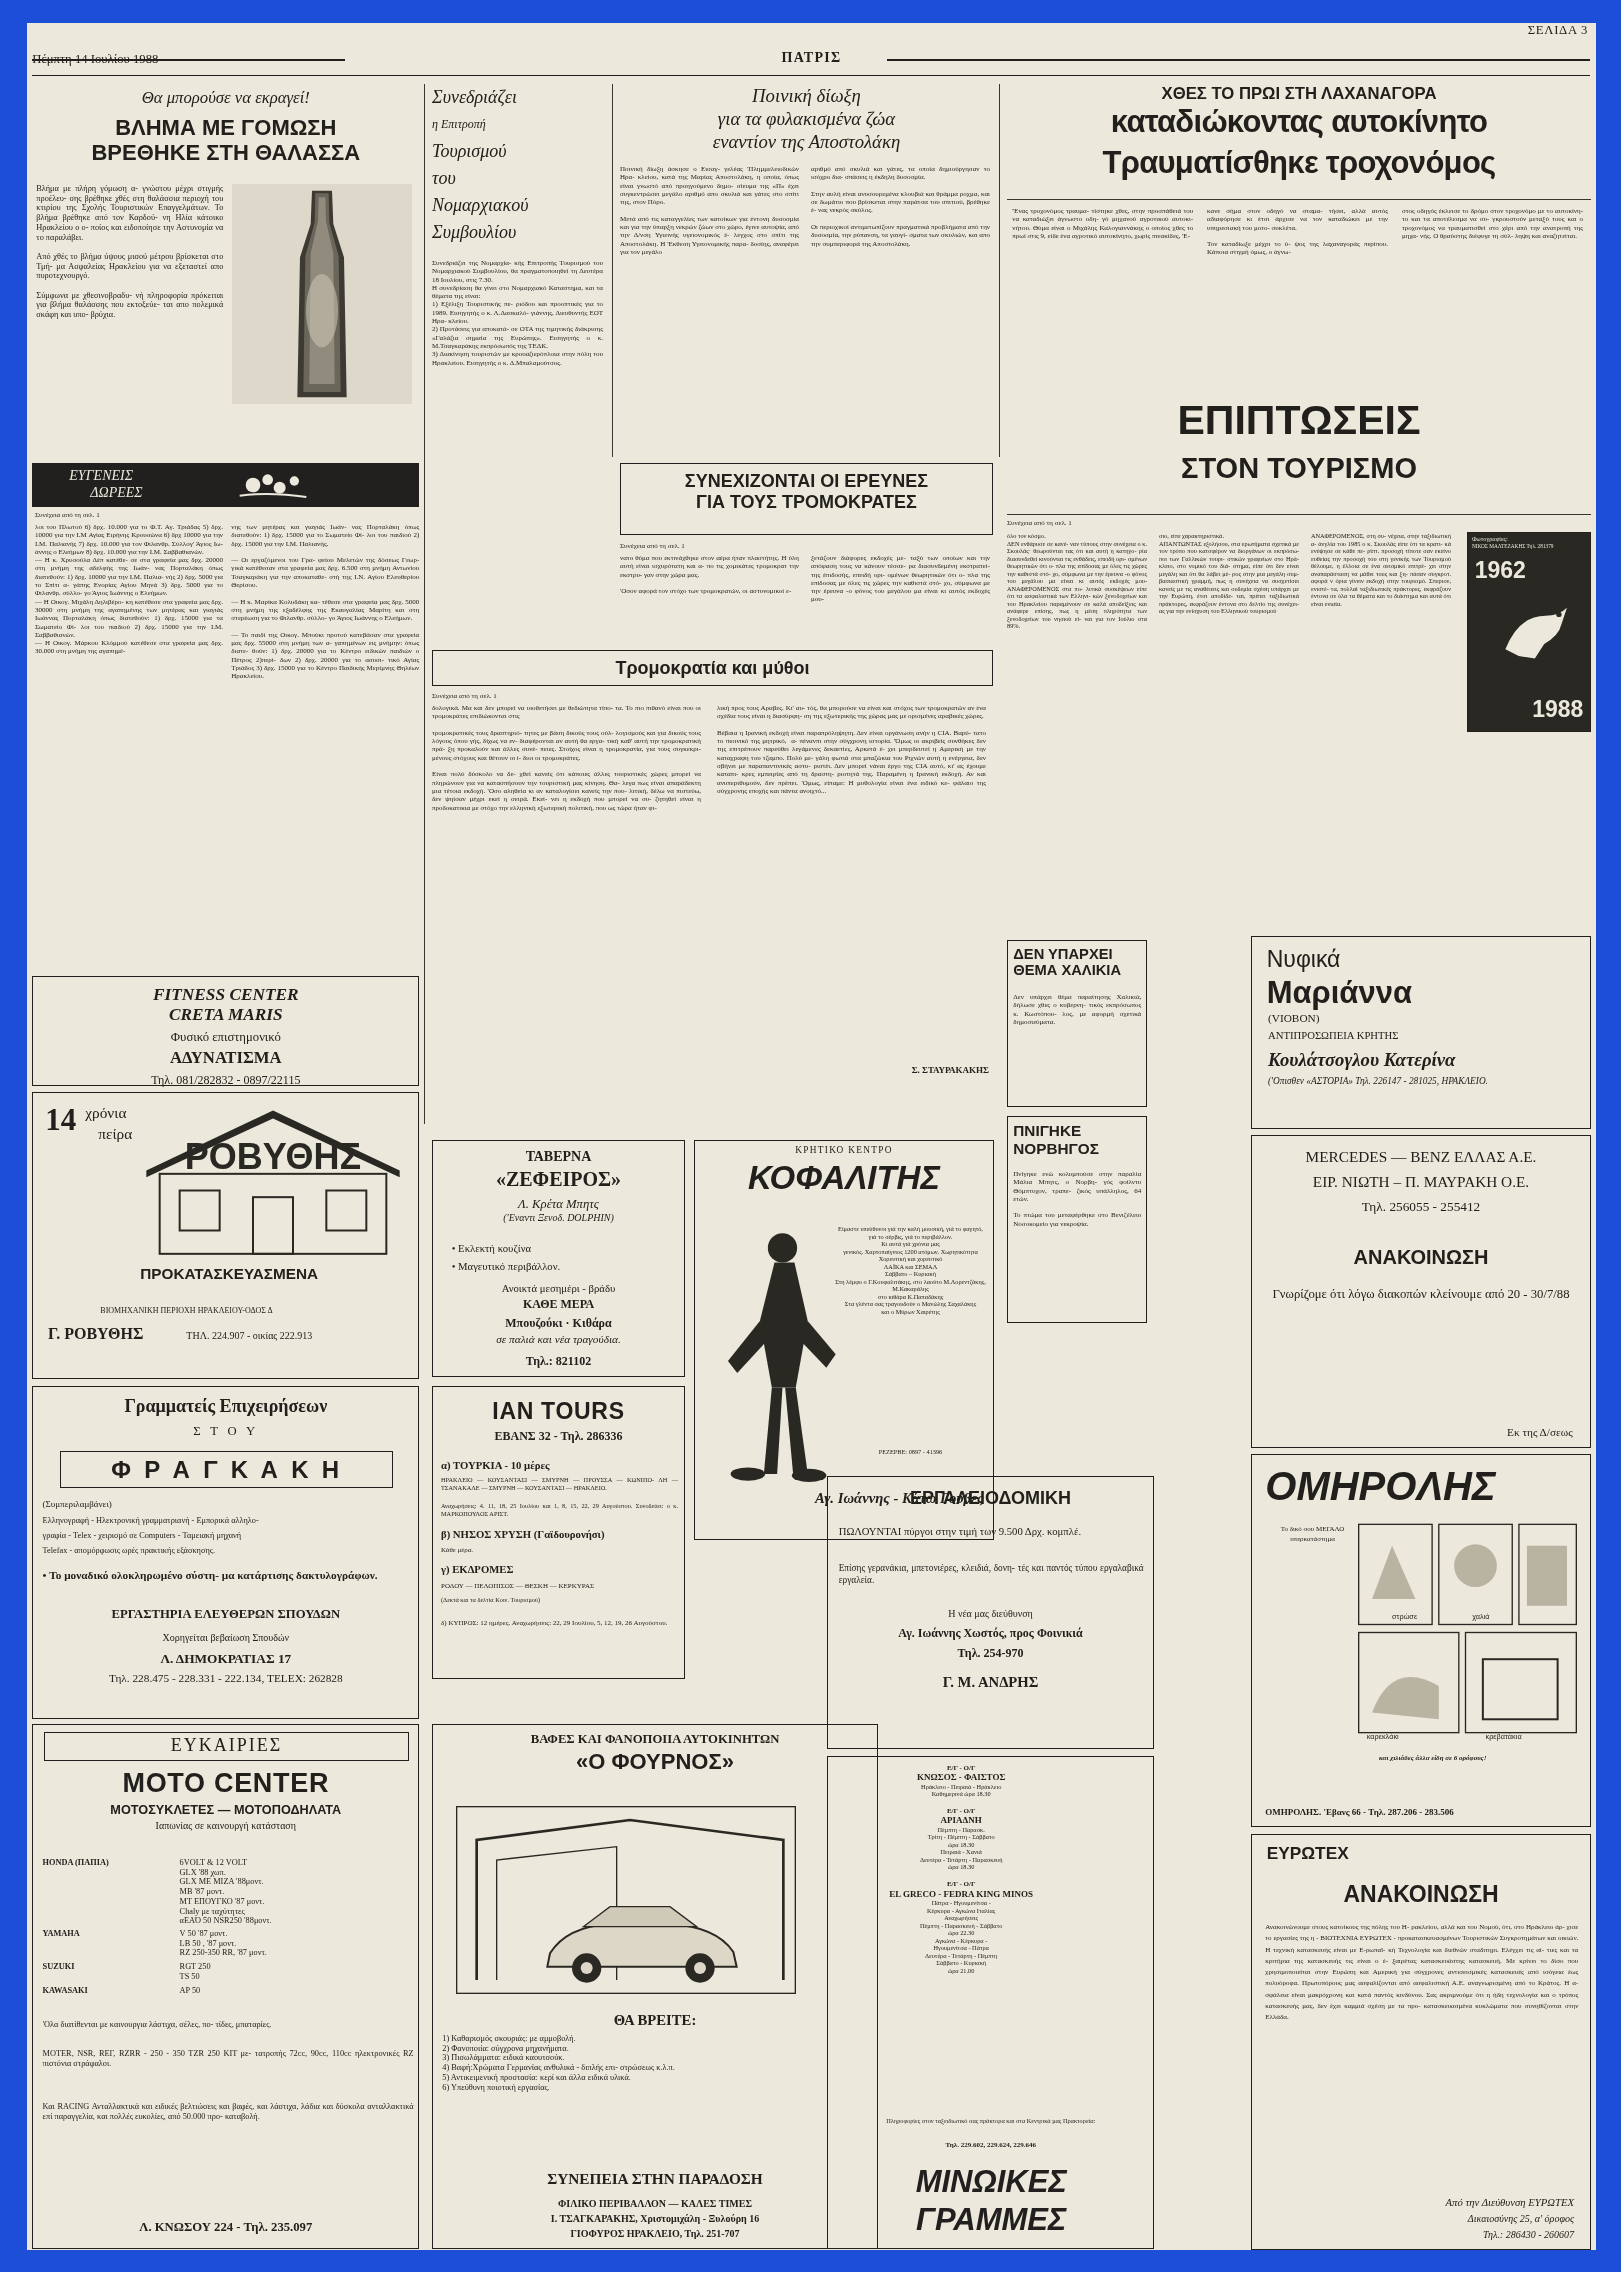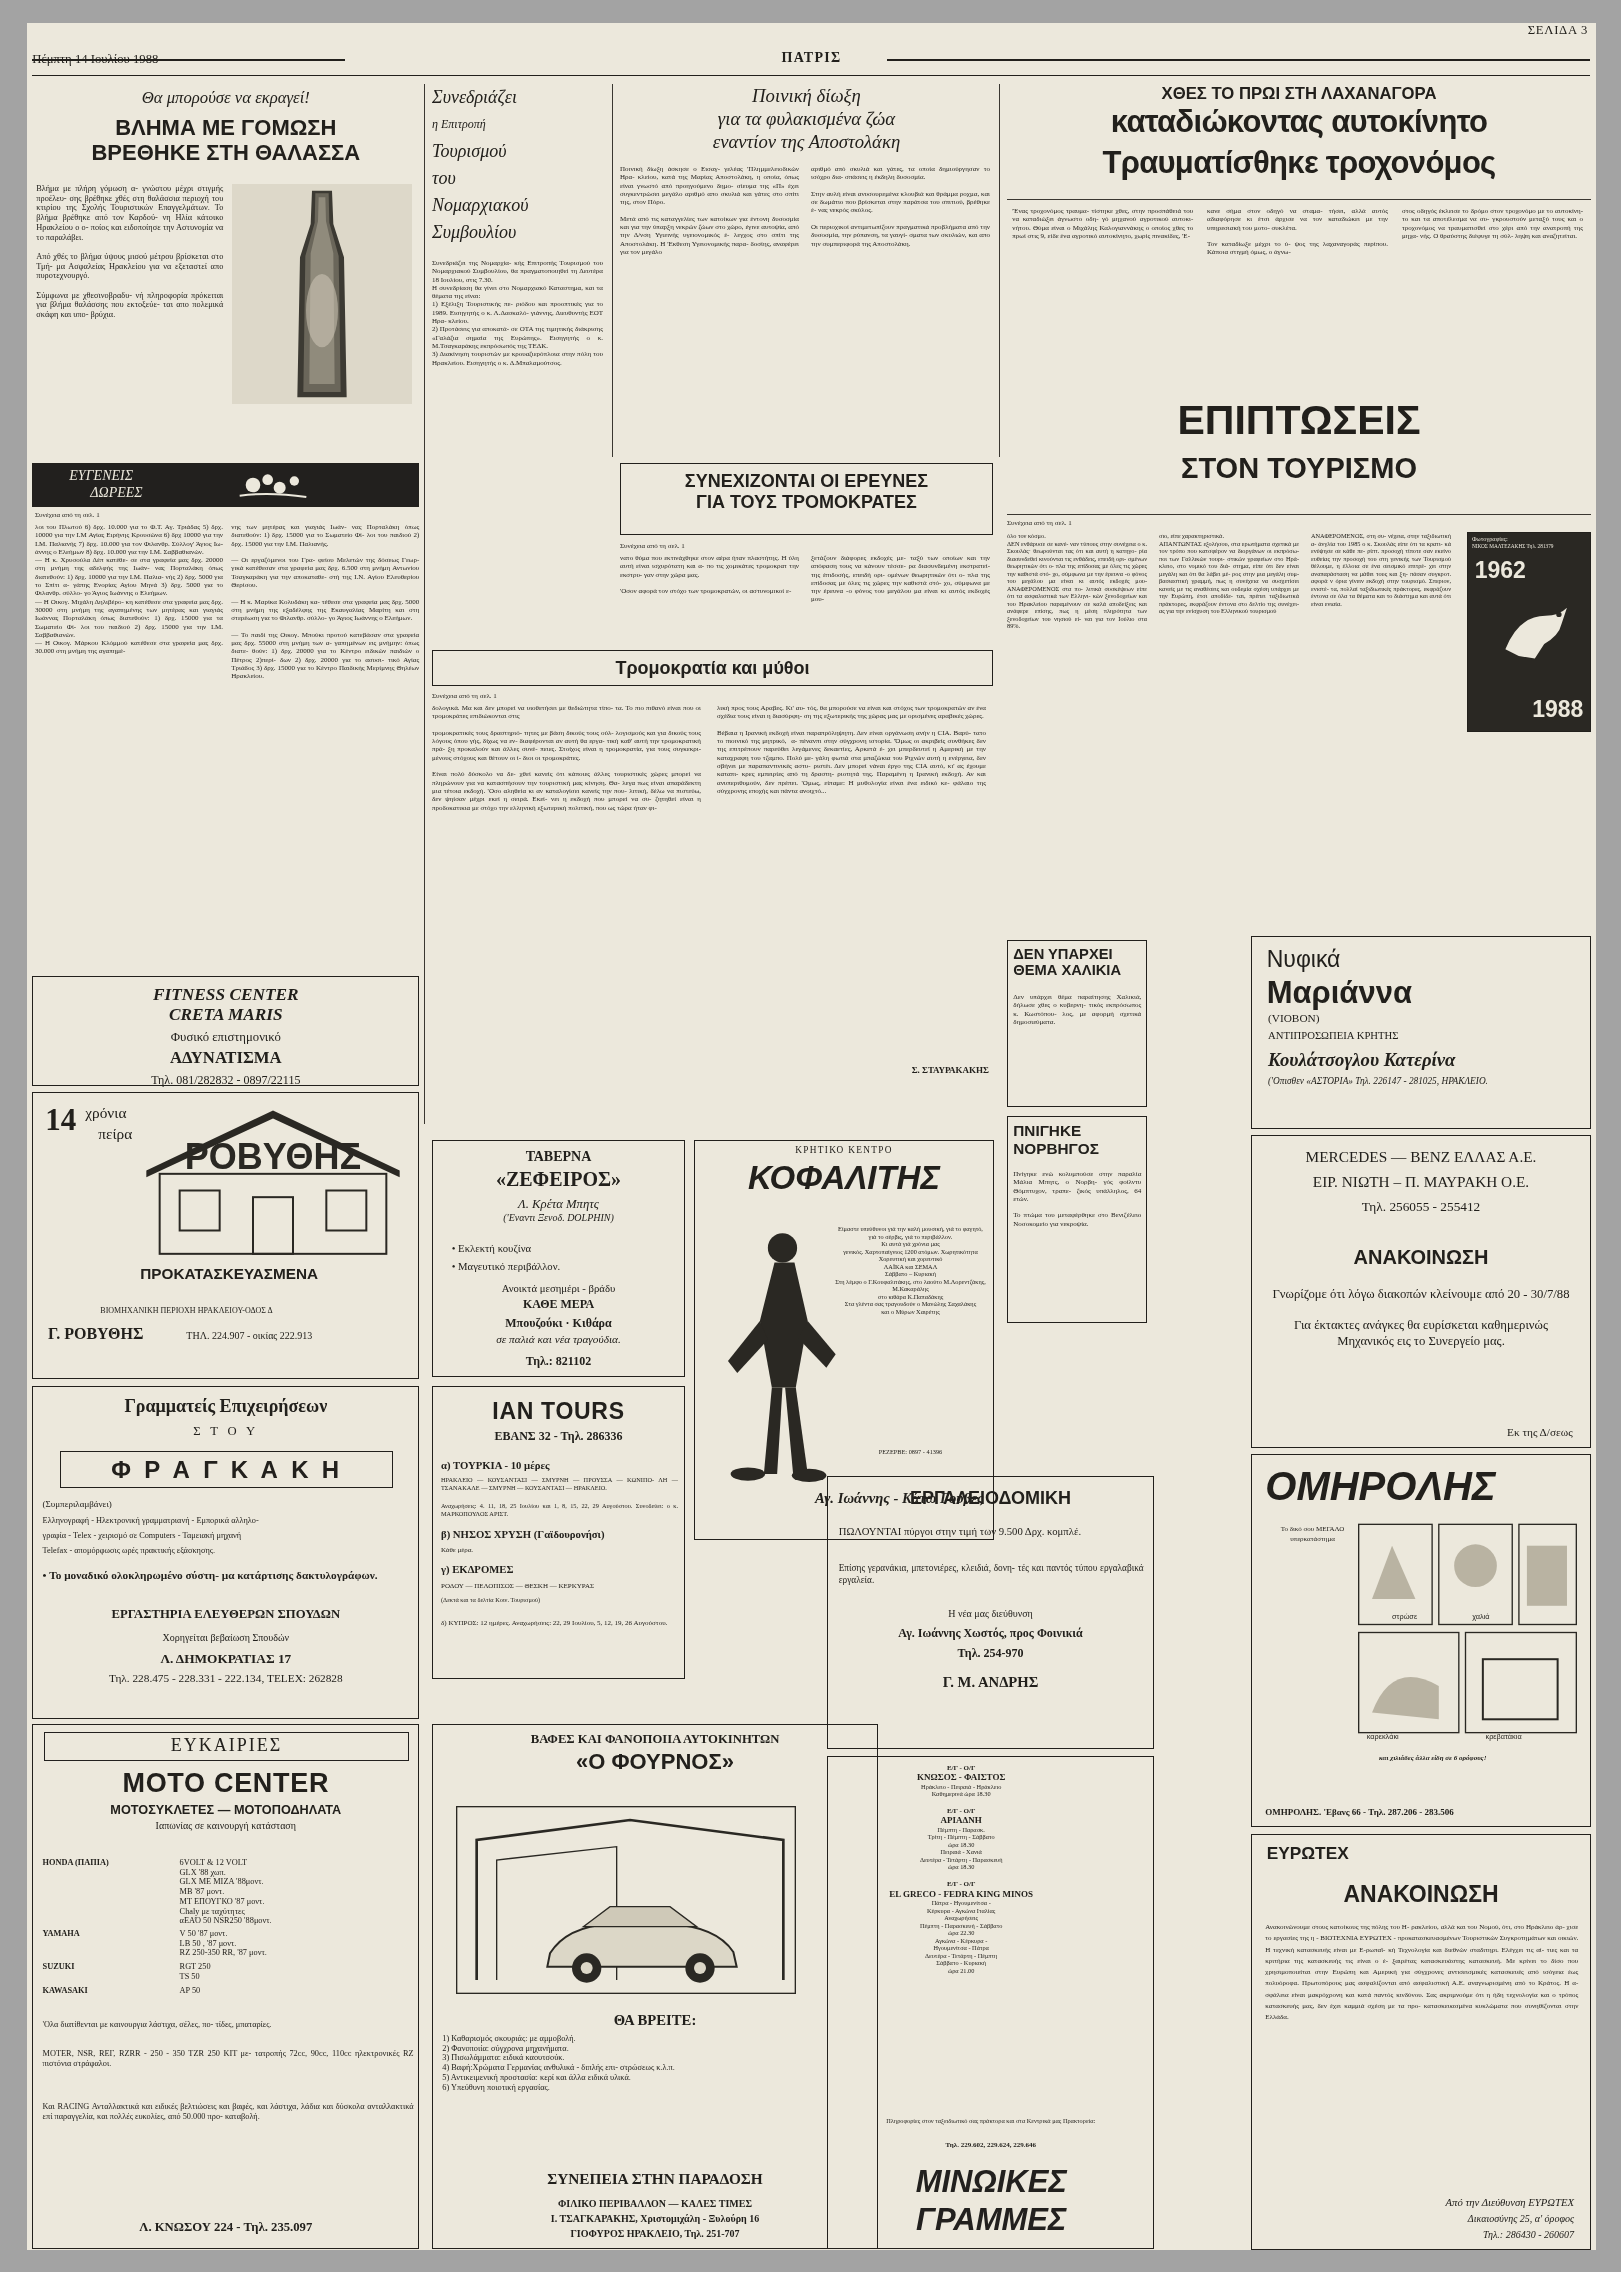--- a/index.html
+++ b/index.html
@@ -1,19 +1,19 @@
 <!DOCTYPE html>
 <html style="font-size:10.7px"><head>
 <meta charset="utf-8">
 <style>
   html,body{margin:0;padding:0;background:#cfcabc;}
   body{font-family:"Liberation Serif", serif;}
   .page{
     width:1622px;height:2273px;position:relative;
-    background:#a3a3a3;
+    background:#1d4ed8;
     box-sizing:border-box;
     padding:0;
     overflow:hidden;
   }
   .sheet{position:absolute;left:27px;top:23px;width:1569px;height:2227px;background:#ece8dc;}
   
   .pagenum{position:absolute;right:8px;top:0px;font-size:12.7px;letter-spacing:0.7px;color:#22201c;}
   .rule{position:absolute;left:0;right:0;height:2px;background:#22201c;}
   .datetxt{position:absolute;left:5.3px;top:29px;font-size:12.7px;color:#22201c;}
   .papername{position:absolute;left:50%;transform:translateX(-50%);top:27px;font-size:14px;letter-spacing:1.3px;color:#22201c;font-weight:bold;}
@@ -436,21 +436,20 @@
     <div class="t ital bold" style="font-size:18.7px;padding:8px 0 0 16px;">Κουλάτσογλου Κατερίνα</div>
     <div class="t ital" style="font-size:9.3px;padding:5.3px 0 0 16px;">('Οπισθεν «ΑΣΤΟΡΙΑ» Τηλ. 226147 - 281025, ΗΡΑΚΛΕΙΟ.</div>
   </div>
 
   <div class="box bd" style="left:1224px;top:1112px;width:340px;height:313px;">
     <div class="ctr t" style="font-size:15.3px;padding-top:12px;">MERCEDES — BENZ ΕΛΛΑΣ Α.Ε.</div>
     <div class="ctr t" style="font-size:15.3px;padding-top:6.7px;">ΕΙΡ. ΝΙΩΤΗ – Π. ΜΑΥΡΑΚΗ Ο.Ε.</div>
     <div class="ctr t" style="font-size:13.3px;padding-top:8px;">Τηλ. 256055 - 255412</div>
     <div class="ctr t sanshead bold" style="font-size:20px;padding-top:31px;">ΑΝΑΚΟΙΝΩΣΗ</div>
     <div class="ctr t" style="font-size:12.7px;padding-top:18.7px;">Γνωρίζομε ότι λόγω διακοπών κλείνουμε από 20 - 30/7/88</div>
-    <div class="ctr t" style="font-size:12.7px;padding:14.7px 27px 0 27px;line-height:16px;">Για έκτακτες ανάγκες θα ευρίσκεται καθημερινώς Μηχανικός εις το Συνεργείο μας.</div>
     <div class="t" style="position:absolute;right:17.3px;bottom:9.3px;font-size:11.3px;">Εκ της Δ/σεως</div>
   </div>
 
   <div class="box bd" style="left:1224px;top:1431px;width:340px;height:373px;">
     <div class="t sanshead" style="font-size:40px;font-weight:bold;font-style:italic;padding:9.3px 0 0 13.3px;">ΟΜΗΡΟΛΗΣ</div>
     <div class="xs t" style="position:absolute;left:24px;top:69px;width:73px;text-align:center;line-height:10px;">Το δικό σου ΜΕΓΑΛΟ υπερκατάστημα</div>
     <svg style="position:absolute;left:100px;top:64px;" width="231" height="227" viewBox="0 0 346 340">
       <rect x="10" y="8" width="110" height="150" fill="none" stroke="#2a2823" stroke-width="2"></rect>
       <rect x="130" y="8" width="110" height="150" fill="none" stroke="#2a2823" stroke-width="2"></rect>
       <rect x="250" y="8" width="86" height="150" fill="none" stroke="#2a2823" stroke-width="2"></rect>

